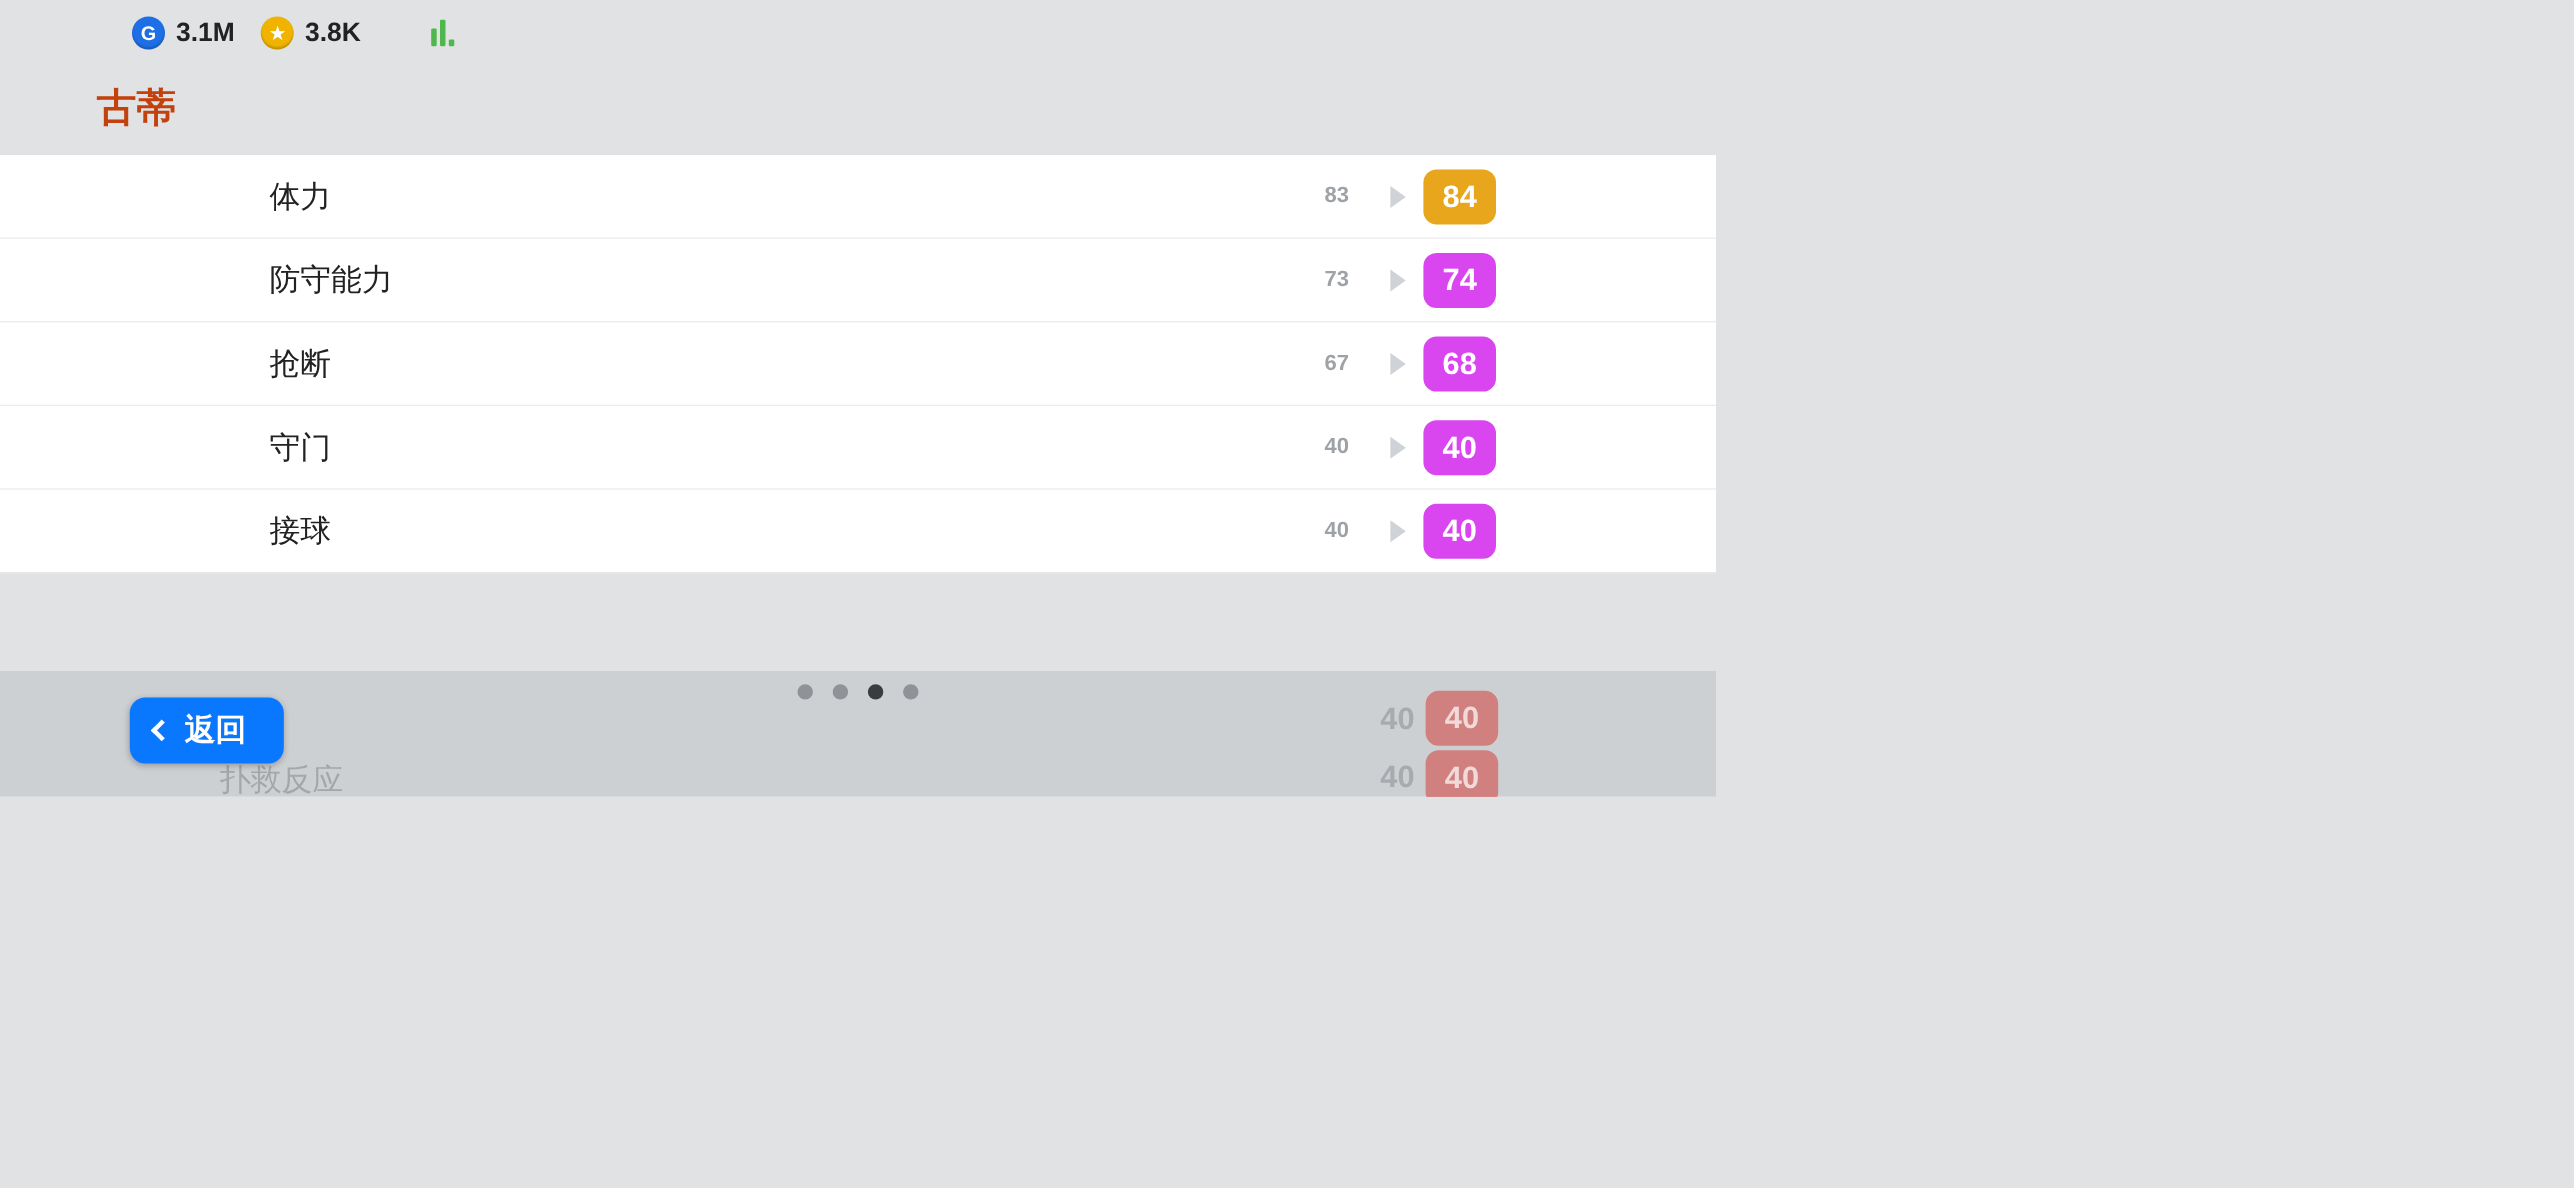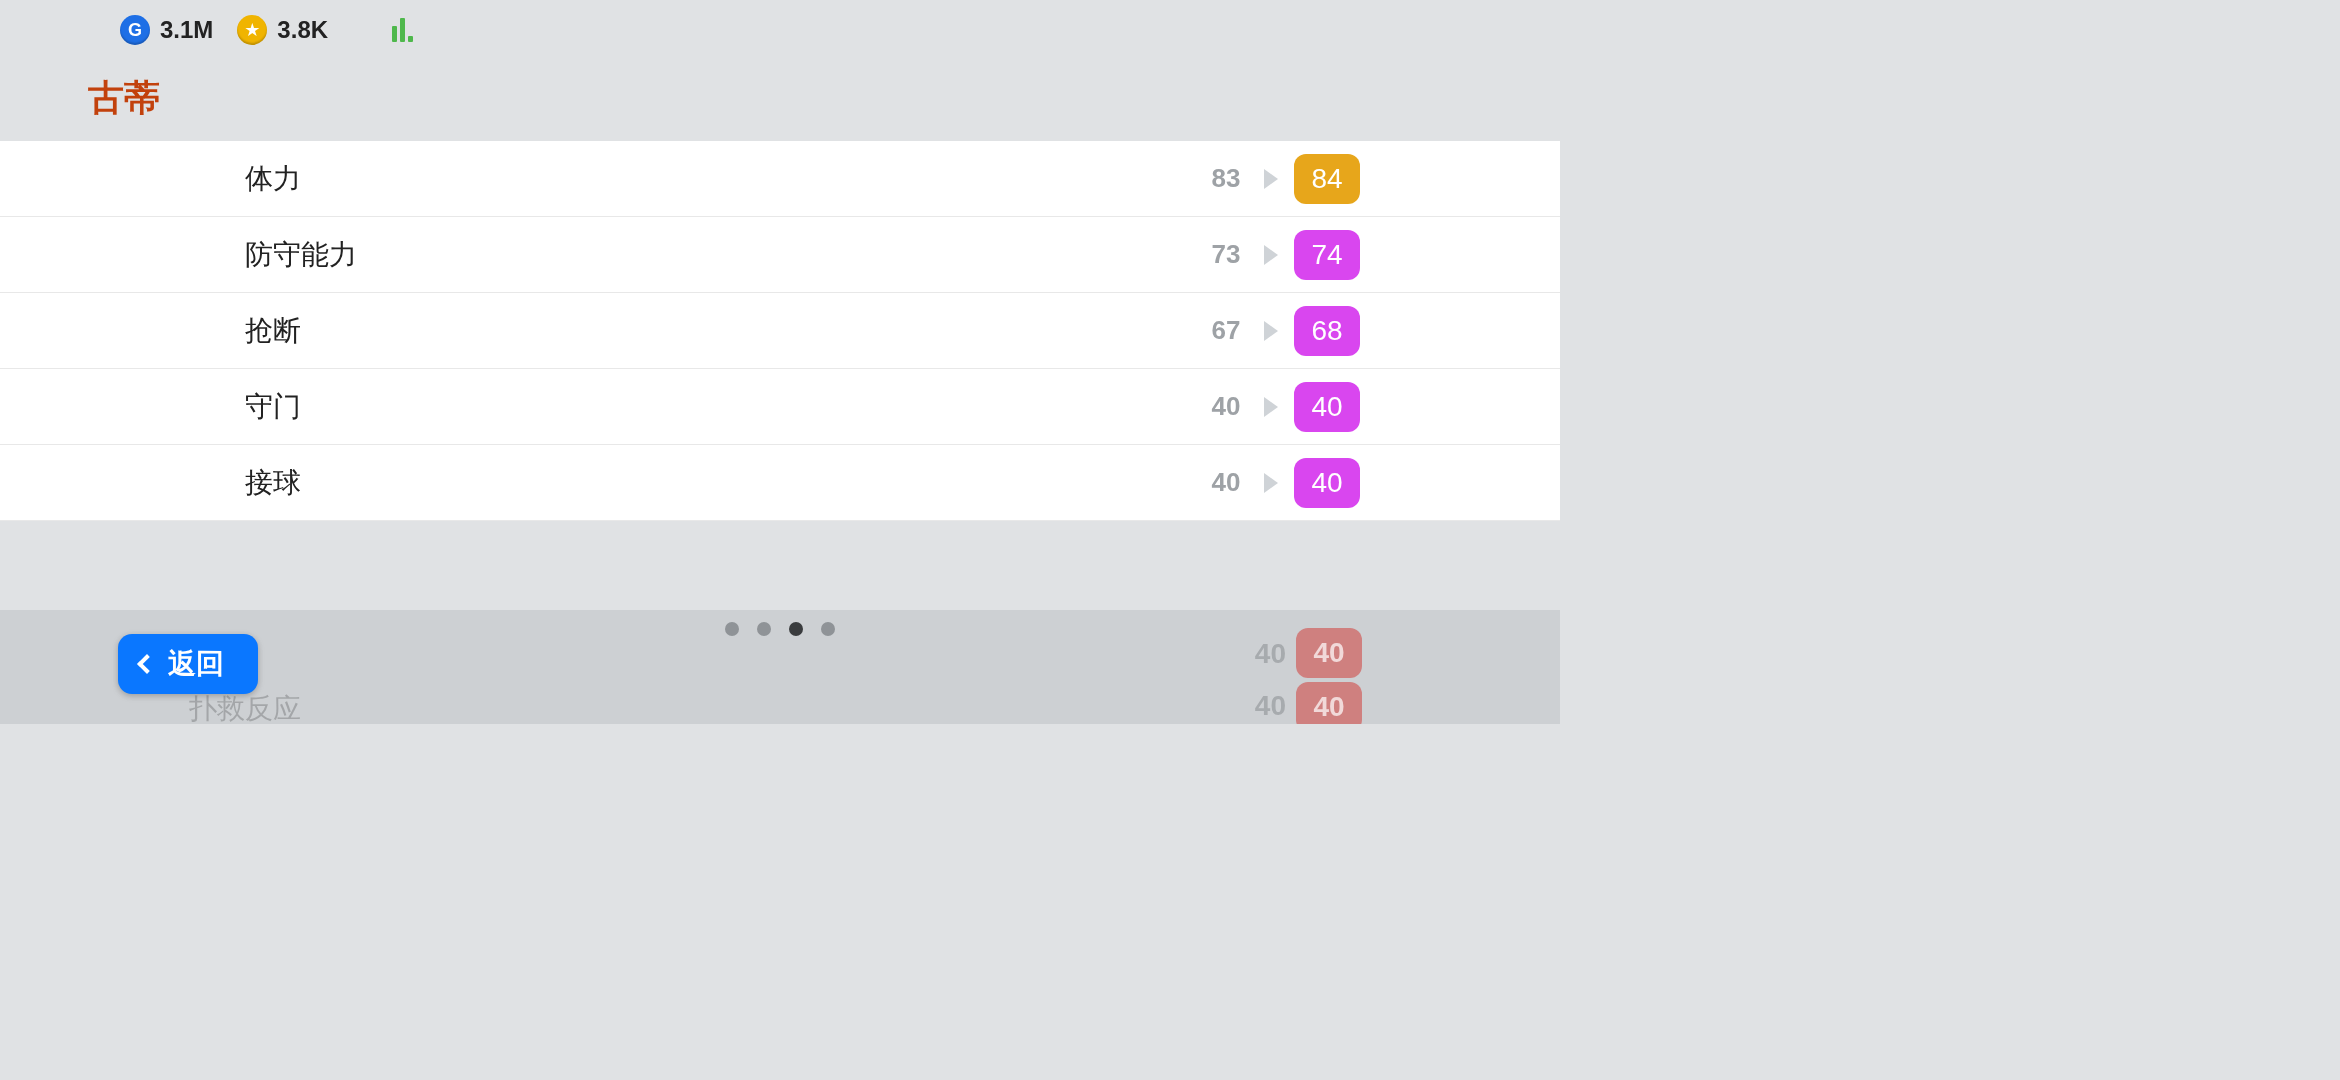--- a/index.html
+++ b/index.html
@@ -83,41 +83,41 @@
     color: #222;
     font-weight: 500;
     margin-left: 45px;
   }
   .stat-right {
     display: flex;
     align-items: center;
     gap: 16px;
   }
   .stat-old {
-    font-size: 26px;
+    font-size: 20px;
     font-weight: 700;
     color: #9ea2a6;
     min-width: 44px;
-    text-align: center;
+    text-align: left;
   }
   .arrow {
     width: 0; height: 0;
     border-left: 14px solid #cfd3d7;
     border-top: 10px solid transparent;
     border-bottom: 10px solid transparent;
   }
   .stat-new {
     min-width: 66px;
     height: 50px;
     border-radius: 12px;
     display: flex;
     align-items: center;
     justify-content: center;
     font-size: 28px;
-    font-weight: 400;
+    font-weight: 700;
     color: #fff;
   }
   .c-orange { background: #e7a61b; }
   .c-red    { background: #d946ef; }
   .c-green  { background: #6fc516; }
 
   .footer {
     position: absolute;
     bottom: 0; left: 0; right: 0;
     height: 114px;
@@ -175,21 +175,21 @@
   .ghost-badge1 {
     position: absolute;
     right: 198px; top: 18px;
     width: 66px; height: 50px;
     border-radius: 12px;
     background: rgba(209,47,43,.5);
     color: rgba(255,255,255,.7);
     display:flex;align-items:center;justify-content:center;
     font-size:28px;font-weight:800;
   }
-  .ghost-label2 { left: 189px; bottom: -4px; }
+  .ghost-label2 { left: 200px; bottom: -4px; }
   .ghost-val2 { right: 274px; bottom: 2px; font-weight:700; color: rgba(130,134,138,.5);}
   .ghost-badge2 {
     position: absolute;
     right: 198px; bottom: -8px;
     width: 66px; height: 50px;
     border-radius: 12px;
     background: rgba(209,47,43,.5);
     color: rgba(255,255,255,.7);
     display:flex;align-items:center;justify-content:center;
     font-size:28px;font-weight:800;

